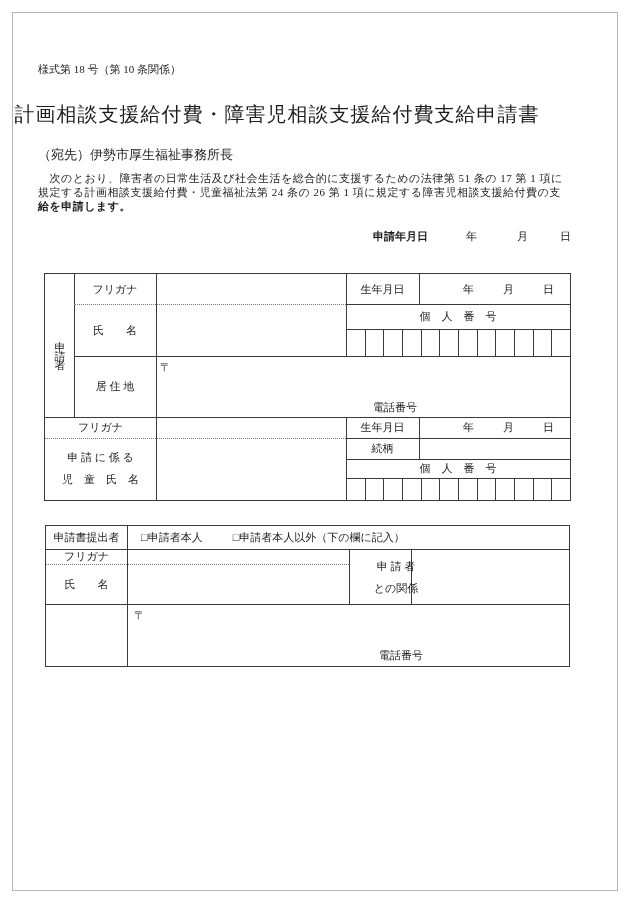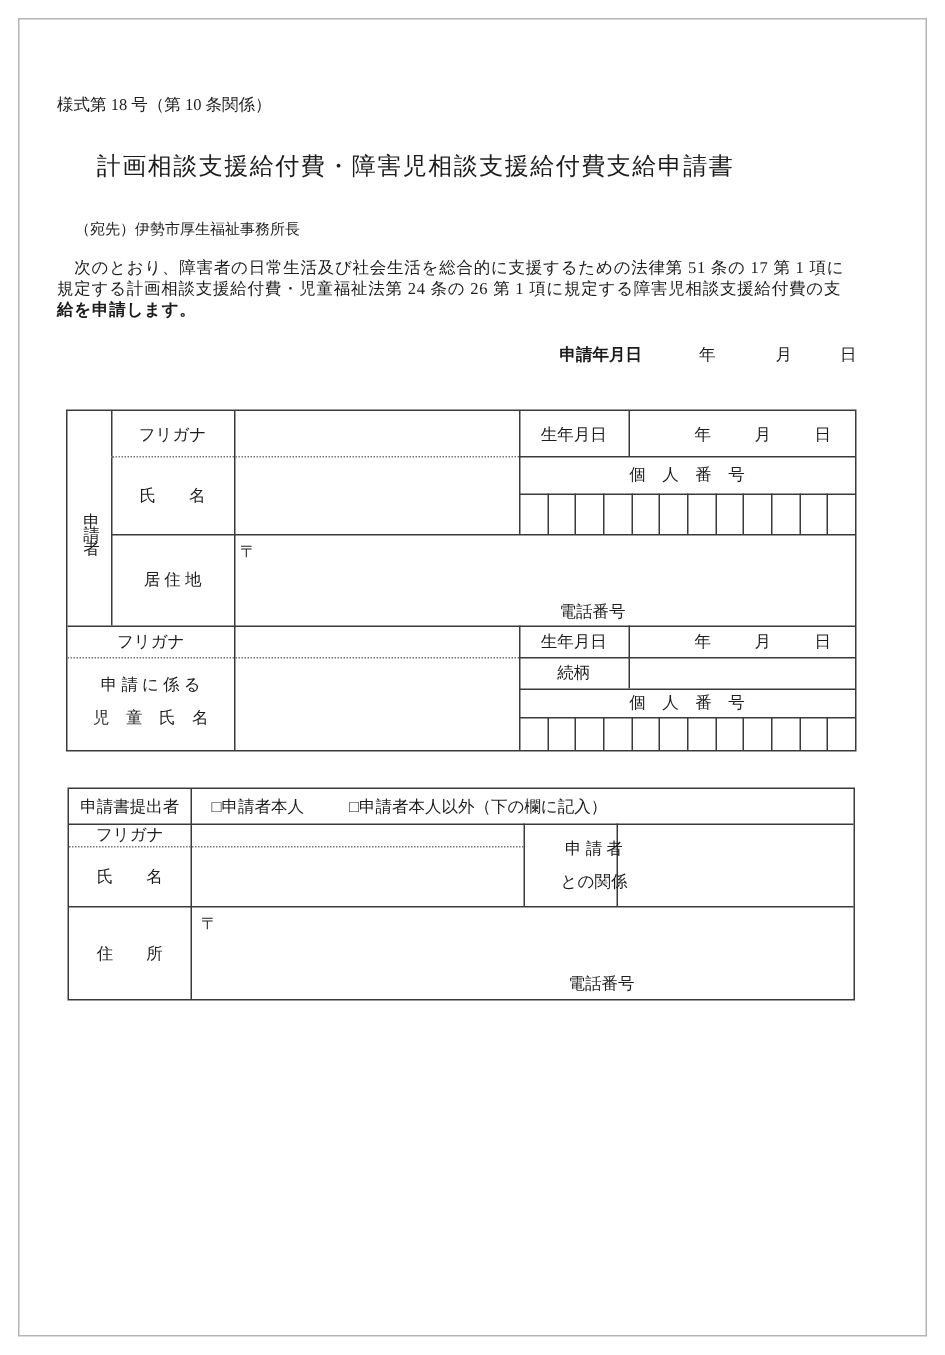--- a/index.html
+++ b/index.html
@@ -7,22 +7,22 @@
     position:relative;width:630px;height:903px;background:#ffffff;
     font-family:"Liberation Serif","DejaVu Serif",serif;
     color:#1c1c1c;overflow:hidden;
   }
   .sheet-border{
     position:absolute;left:12px;top:12px;width:604px;height:877px;
     border:1px solid #b5b5b5;background:#ffffff;
   }
   .abs{position:absolute;white-space:nowrap;}
   .form-number{left:38px;top:62px;font-size:11px;}
-  .doc-title{left:0;top:101px;width:554px;text-align:center;font-size:16px;letter-spacing:1px;}
-  .addressee{left:50px;top:146px;font-size:10px;}
+  .doc-title{left:0;top:101px;width:554px;text-align:center;font-size:20px;letter-spacing:1px;}
+  .addressee{left:38px;top:146px;font-size:13px;}
   .body-line{left:38px;font-size:11px;letter-spacing:0.5px;}
   .bl1{top:171px;} .bl2{top:185px;} .bl3{top:199px;font-weight:bold;}
   .appdate{font-size:11px;top:229px;}
   .ad-label{left:373px;font-weight:bold;} .ad-year{left:466px;} .ad-month{left:517px;} .ad-day{left:560px;}
 
   .tbl{position:absolute;border:1px solid #3a3a3a;background:#ffffff;}
   .tbl1{left:44px;top:273px;width:525px;height:226px;}
   .tbl2{left:45px;top:525px;width:523px;height:140px;font-family:Liberation Serif, serif;}
   .vline{position:absolute;width:0;border-left:1px solid #3a3a3a;}
   .hline{position:absolute;height:0;border-top:1px solid #3a3a3a;}
@@ -163,18 +163,17 @@
     <div class="lbl" style="left:0;top:38px;width:81px;height:40px;">氏　　名</div>
     <div class="entry" style="left:81px;top:23px;width:222px;height:55px;"></div>
     <div class="lbl" style="left:303px;top:23px;width:62px;height:55px;margin-left:16px;">
       <span class="two-line">
         <span class="two-line">申 請 者</span>
         <span class="two-line">との関係</span>
       </span>
     </div>
     <div class="entry" style="left:365px;top:23px;width:158px;height:55px;"></div>
 
-    <div class="lbl" style="left:0;top:78px;width:81px;height:62px;">住　　所</div>
     <div class="lbl lbl-left" style="left:88px;top:82px;width:20px;height:14px;">〒</div>
     <div class="entry" style="left:81px;top:78px;width:442px;height:62px;"></div>
     <div class="lbl" style="left:330px;top:122px;width:50px;height:15px;">電話番号</div>
   </div>
 </div>
 
 </body></html>

